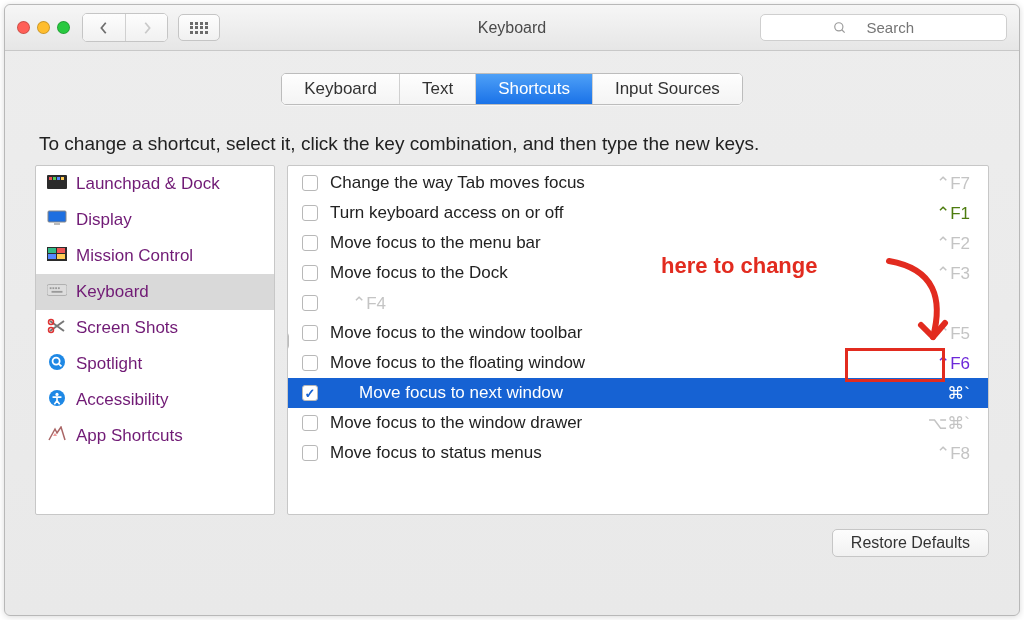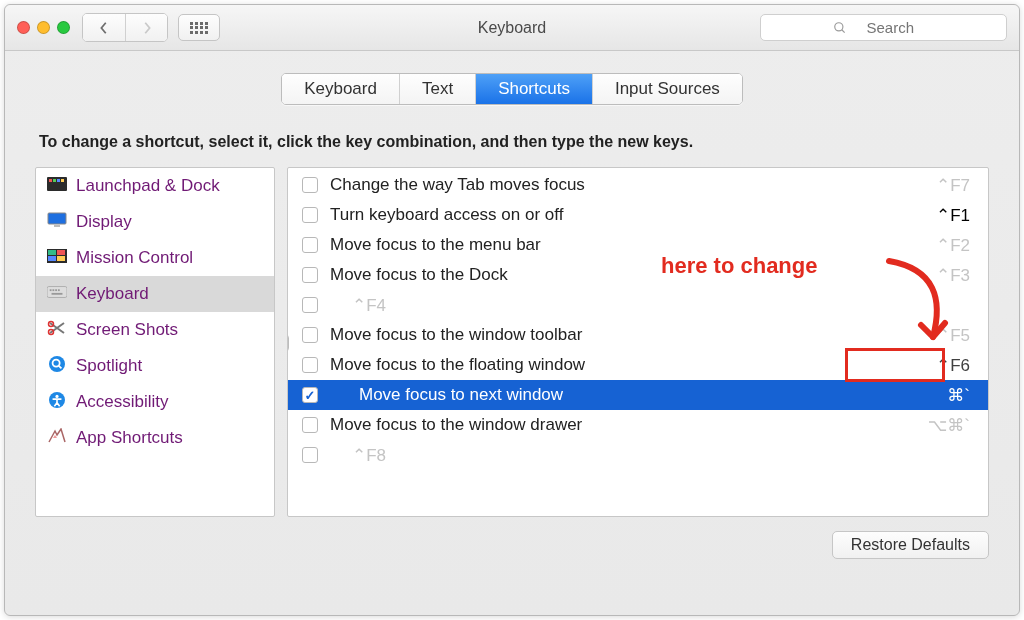--- a/index.html
+++ b/index.html
@@ -60,21 +60,21 @@
   .content { flex:1; padding: 22px 30px 16px 30px; position:relative; }
 
   .tabbar { display:flex; justify-content:center; margin-bottom:28px; }
   .tabs { display:flex; border:1px solid #bcbcbc; border-radius:5px; overflow:hidden; background:#fff;
     box-shadow:0 1px 0 rgba(255,255,255,0.6);}
   .tab { padding:5px 22px; font-size:17px; color:#333; background:linear-gradient(#fefefe,#f4f4f4);
     border-left:1px solid #d0d0d0;}
   .tab:first-child{border-left:none;}
   .tab.active{ background:linear-gradient(#4ea0f7,#1a72e8); color:#fff; }
 
-  .instruction { font-size:16px; color:#222; margin:0 0 16px 4px;font-weight:bold; }
+  .instruction { font-size:19px; color:#222; margin:0 0 10px 4px; }
 
   .panes { display:flex; gap:12px; height:350px; }
   .pane { background:#fff; border:1px solid #c7c7c7; border-radius:2px; overflow:hidden; }
   .left-pane { width:240px; }
   .right-pane { flex:1; position:relative; }
 
   .cat-item { display:flex; align-items:flex-start; gap:8px; padding:8px 10px; font-size:17px; color:#701a75; }
   .cat-item.selected { background:#d9d9d9; }
   .cat-icon { width:22px; height:16px; display:flex; align-items:center; justify-content:center; flex-shrink:0;}
   .cat-icon svg{width:20px;height:16px;}
@@ -256,21 +256,21 @@
         <div class="pad"></div>
         <div id="shortlist">
             <div class="short-row">
               <span class="chk"></span>
               <span class="short-label">Change the way Tab moves focus</span>
               <span class="short-key" style="color:#c4c4c4">⌃F7</span>
             </div>
             <div class="short-row">
               <span class="chk"></span>
               <span class="short-label">Turn keyboard access on or off</span>
-              <span class="short-key" style="color:#000000">⌃F1</span>
+              <span class="short-key" style="color:#4d7c0f">⌃F1</span>
             </div>
             <div class="short-row">
               <span class="chk"></span>
               <span class="short-label">Move focus to the menu bar</span>
               <span class="short-key" style="color:#c4c4c4">⌃F2</span>
             </div>
             <div class="short-row">
               <span class="chk"></span>
               <span class="short-label">Move focus to the Dock</span>
               <span class="short-key" style="color:#c4c4c4">⌃F3</span>
@@ -280,34 +280,35 @@
               <span class="short-key" style="color:#c4c4c4">⌃F4</span>
             </div>
             <div class="short-row">
               <span class="chk"></span>
               <span class="short-label">Move focus to the window toolbar</span>
               <span class="short-key" style="color:#c4c4c4">⌃F5</span>
             </div>
             <div class="short-row">
               <span class="chk"></span>
               <span class="short-label">Move focus to the floating window</span>
-              <span class="short-key" style="color:#404040">⌃F6</span>
+              <span class="short-key" style="color:#6d28d9">⌃F6</span>
             </div>
             <div class="short-row sel">
               <span class="chk on"></span>
               <span class="short-label">Move focus to next window</span>
               <span class="short-key" style="">⌘`</span>
             </div>
             <div class="short-row">
               <span class="chk"></span>
               <span class="short-label">Move focus to the window drawer</span>
               <span class="short-key" style="color:#c4c4c4">⌥⌘`</span>
             </div>
             <div class="short-row">
               <span class="chk"></span>
+              <span class="short-label">Move focus to status menus</span>
               <span class="short-key" style="color:#c4c4c4">⌃F8</span>
             </div>
           </div>
       </div>
     </div>
 
     <div class="footer">
       <button class="btn">Restore Defaults</button>
     </div>
 

